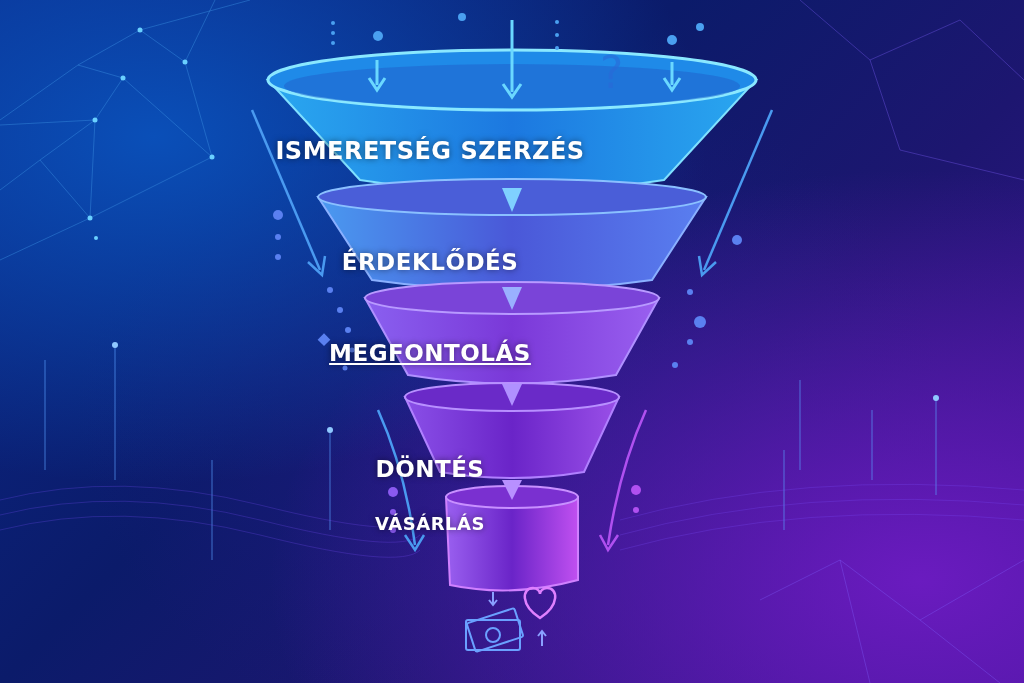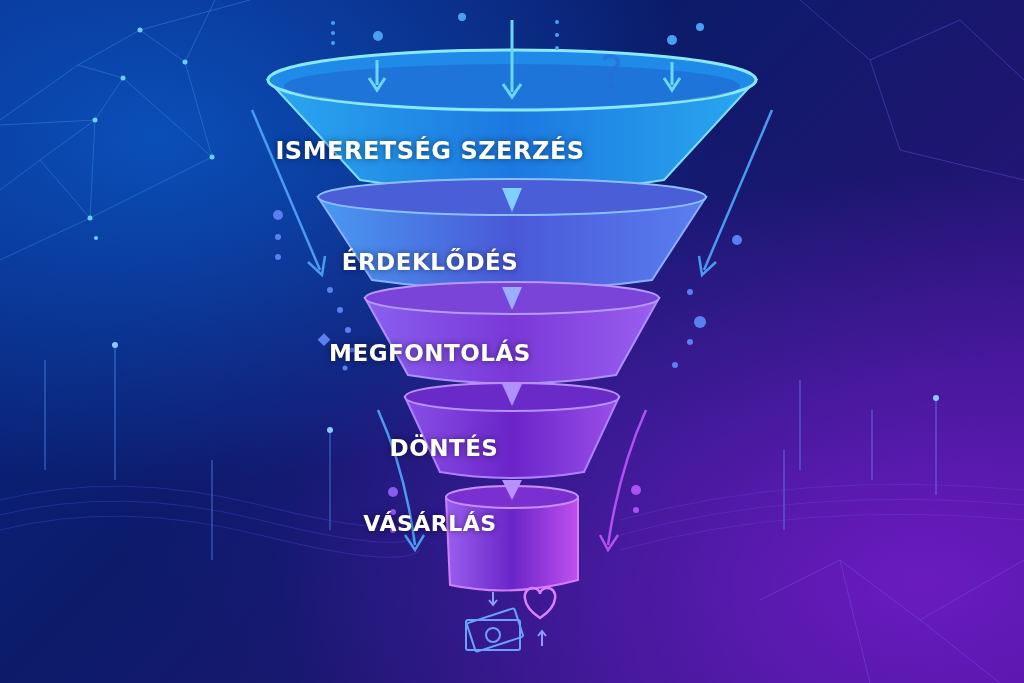--- a/index.html
+++ b/index.html
@@ -9,23 +9,23 @@
       radial-gradient(ellipse at 15% 20%, #0a4fb8 0%, rgba(10,79,184,0) 45%),
       radial-gradient(ellipse at 90% 85%, #6a1bbf 0%, rgba(106,27,191,0) 50%),
       radial-gradient(ellipse at 50% 60%, #1a1a7a 0%, rgba(26,26,122,0) 60%),
       linear-gradient(135deg,#0a2a8a 0%,#0b1b6a 40%,#1d1670 65%,#3a1390 100%);}
   .bg{position:absolute;inset:0;}
   .funnel{position:absolute;inset:0;}
   .label{position:absolute;left:0;width:860px;text-align:center;color:#fff;font-weight:bold;
     letter-spacing:0.5px;text-shadow:0 0 6px rgba(0,0,0,0.5);}
   .l1{top:137px;font-size:24px;}
   .l2{top:249px;font-size:23px;}
-  .l3{top:340px;font-size:23px;}
-  .l4{top:435px;font-size:23px;margin-left:14px;}
-  .l5{top:512px;font-size:22px;line-height:24px;}
+  .l3{top:340px;font-size:23px;text-decoration:underline;}
+  .l4{top:456px;font-size:23px;}
+  .l5{top:512px;font-size:18px;line-height:24px;}
 </style>
 </head>
 <body>
 
 <svg class="bg" width="1024" height="683" viewBox="0 0 1024 683">
   <g stroke="#3a8fe0" stroke-opacity="0.45" stroke-width="1" fill="none">
     <path d="M0 120 L78 65 L140 30 L185 62 L215 0"></path>
     <path d="M78 65 L123 78 L95 120 L0 125"></path>
     <path d="M123 78 L212 157 L185 62"></path>
     <path d="M95 120 L40 160 L90 218 L0 260"></path>

